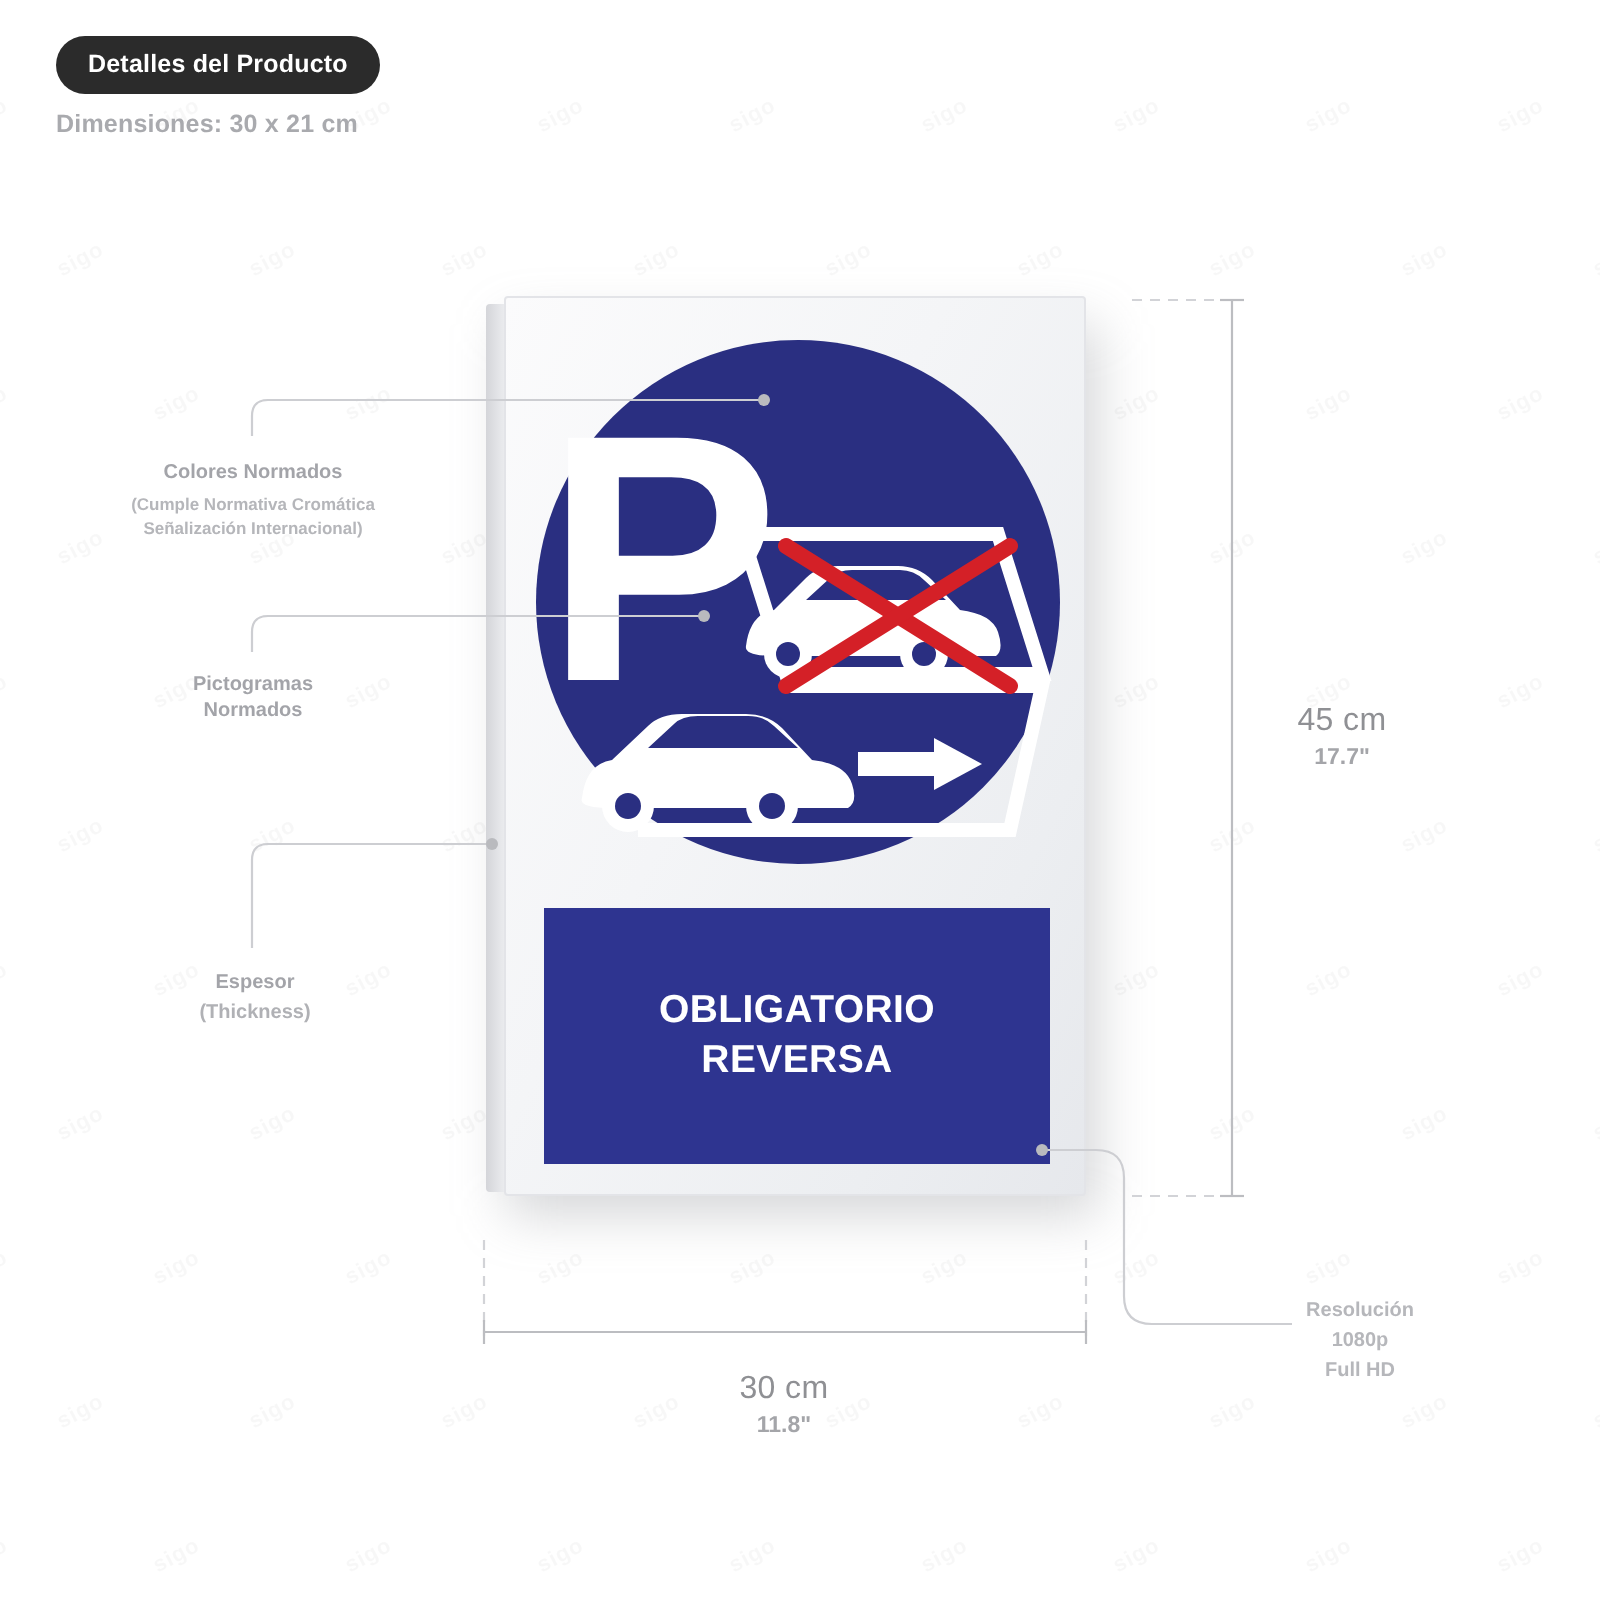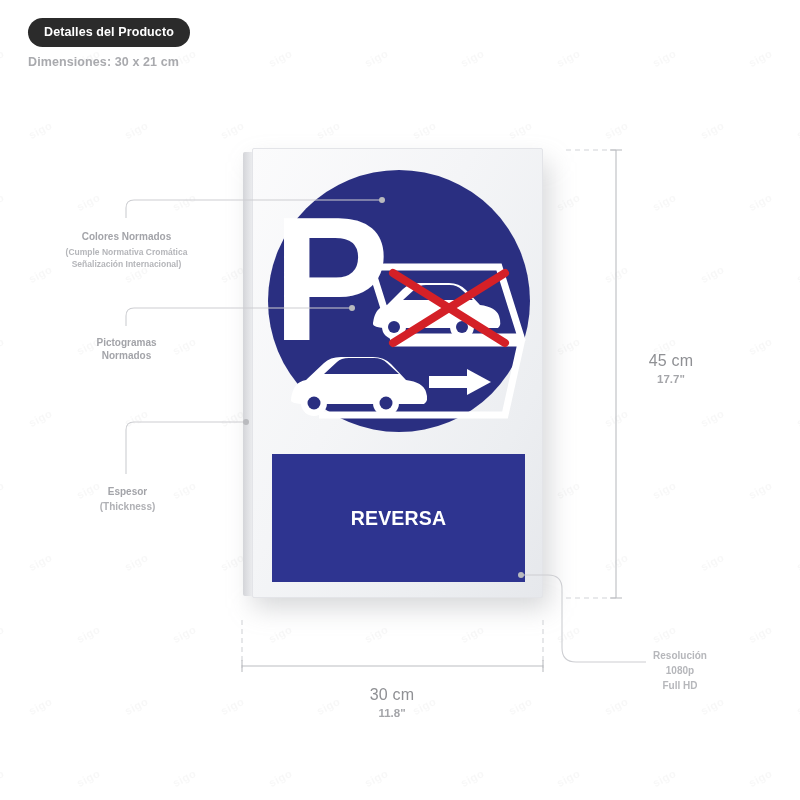--- a/index.html
+++ b/index.html
@@ -344,20 +344,21 @@
         </g>
 
         <g fill="#ffffff">
           <rect x="176" y="219" width="44" height="12"></rect>
           <path d="M214 212 l24 13 l-24 13 z"></path>
         </g>
       </svg>
     </div>
 
     <div id="banner">
+      <div class="banner-line">OBLIGATORIO</div>
       <div class="banner-line">REVERSA</div>
     </div>
   </div>
 </div>
 
 <svg id="lines" viewBox="0 0 800 800">
   <g fill="none" stroke="#cdced2" stroke-width="1.1">
 
     <path d="M126 218 L126 208 Q126 200 134 200 L382 200"></path>
 

